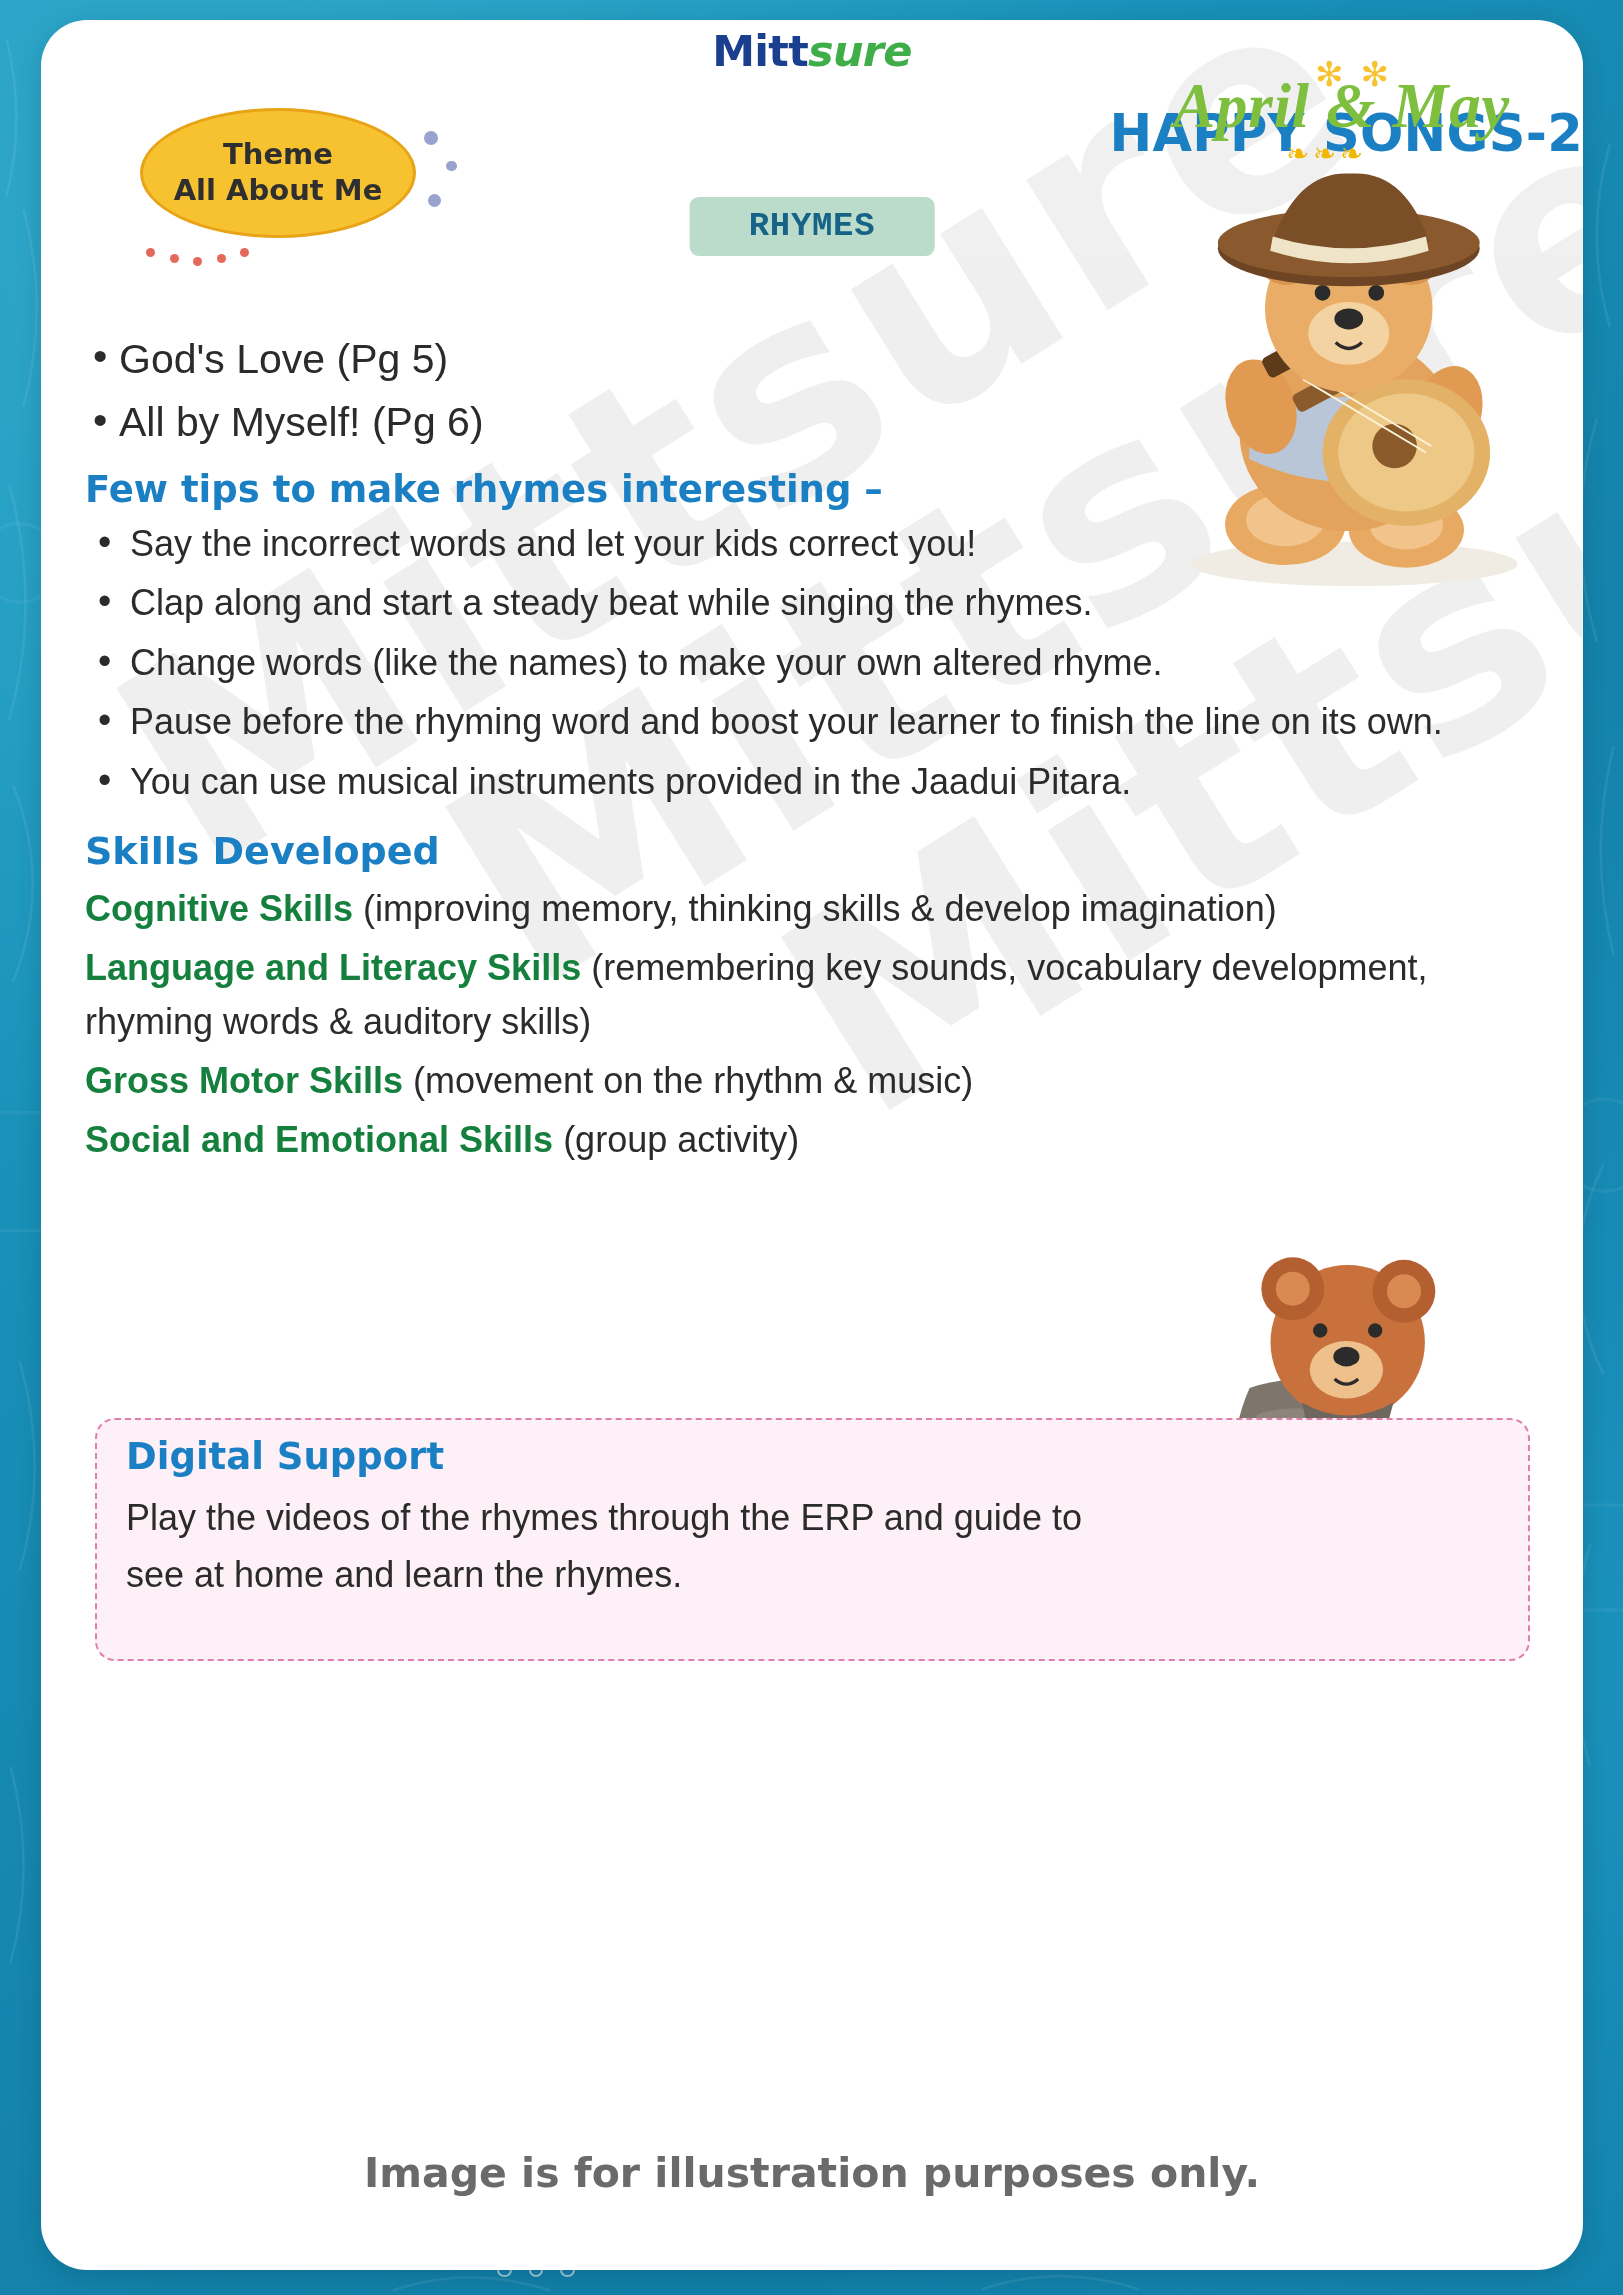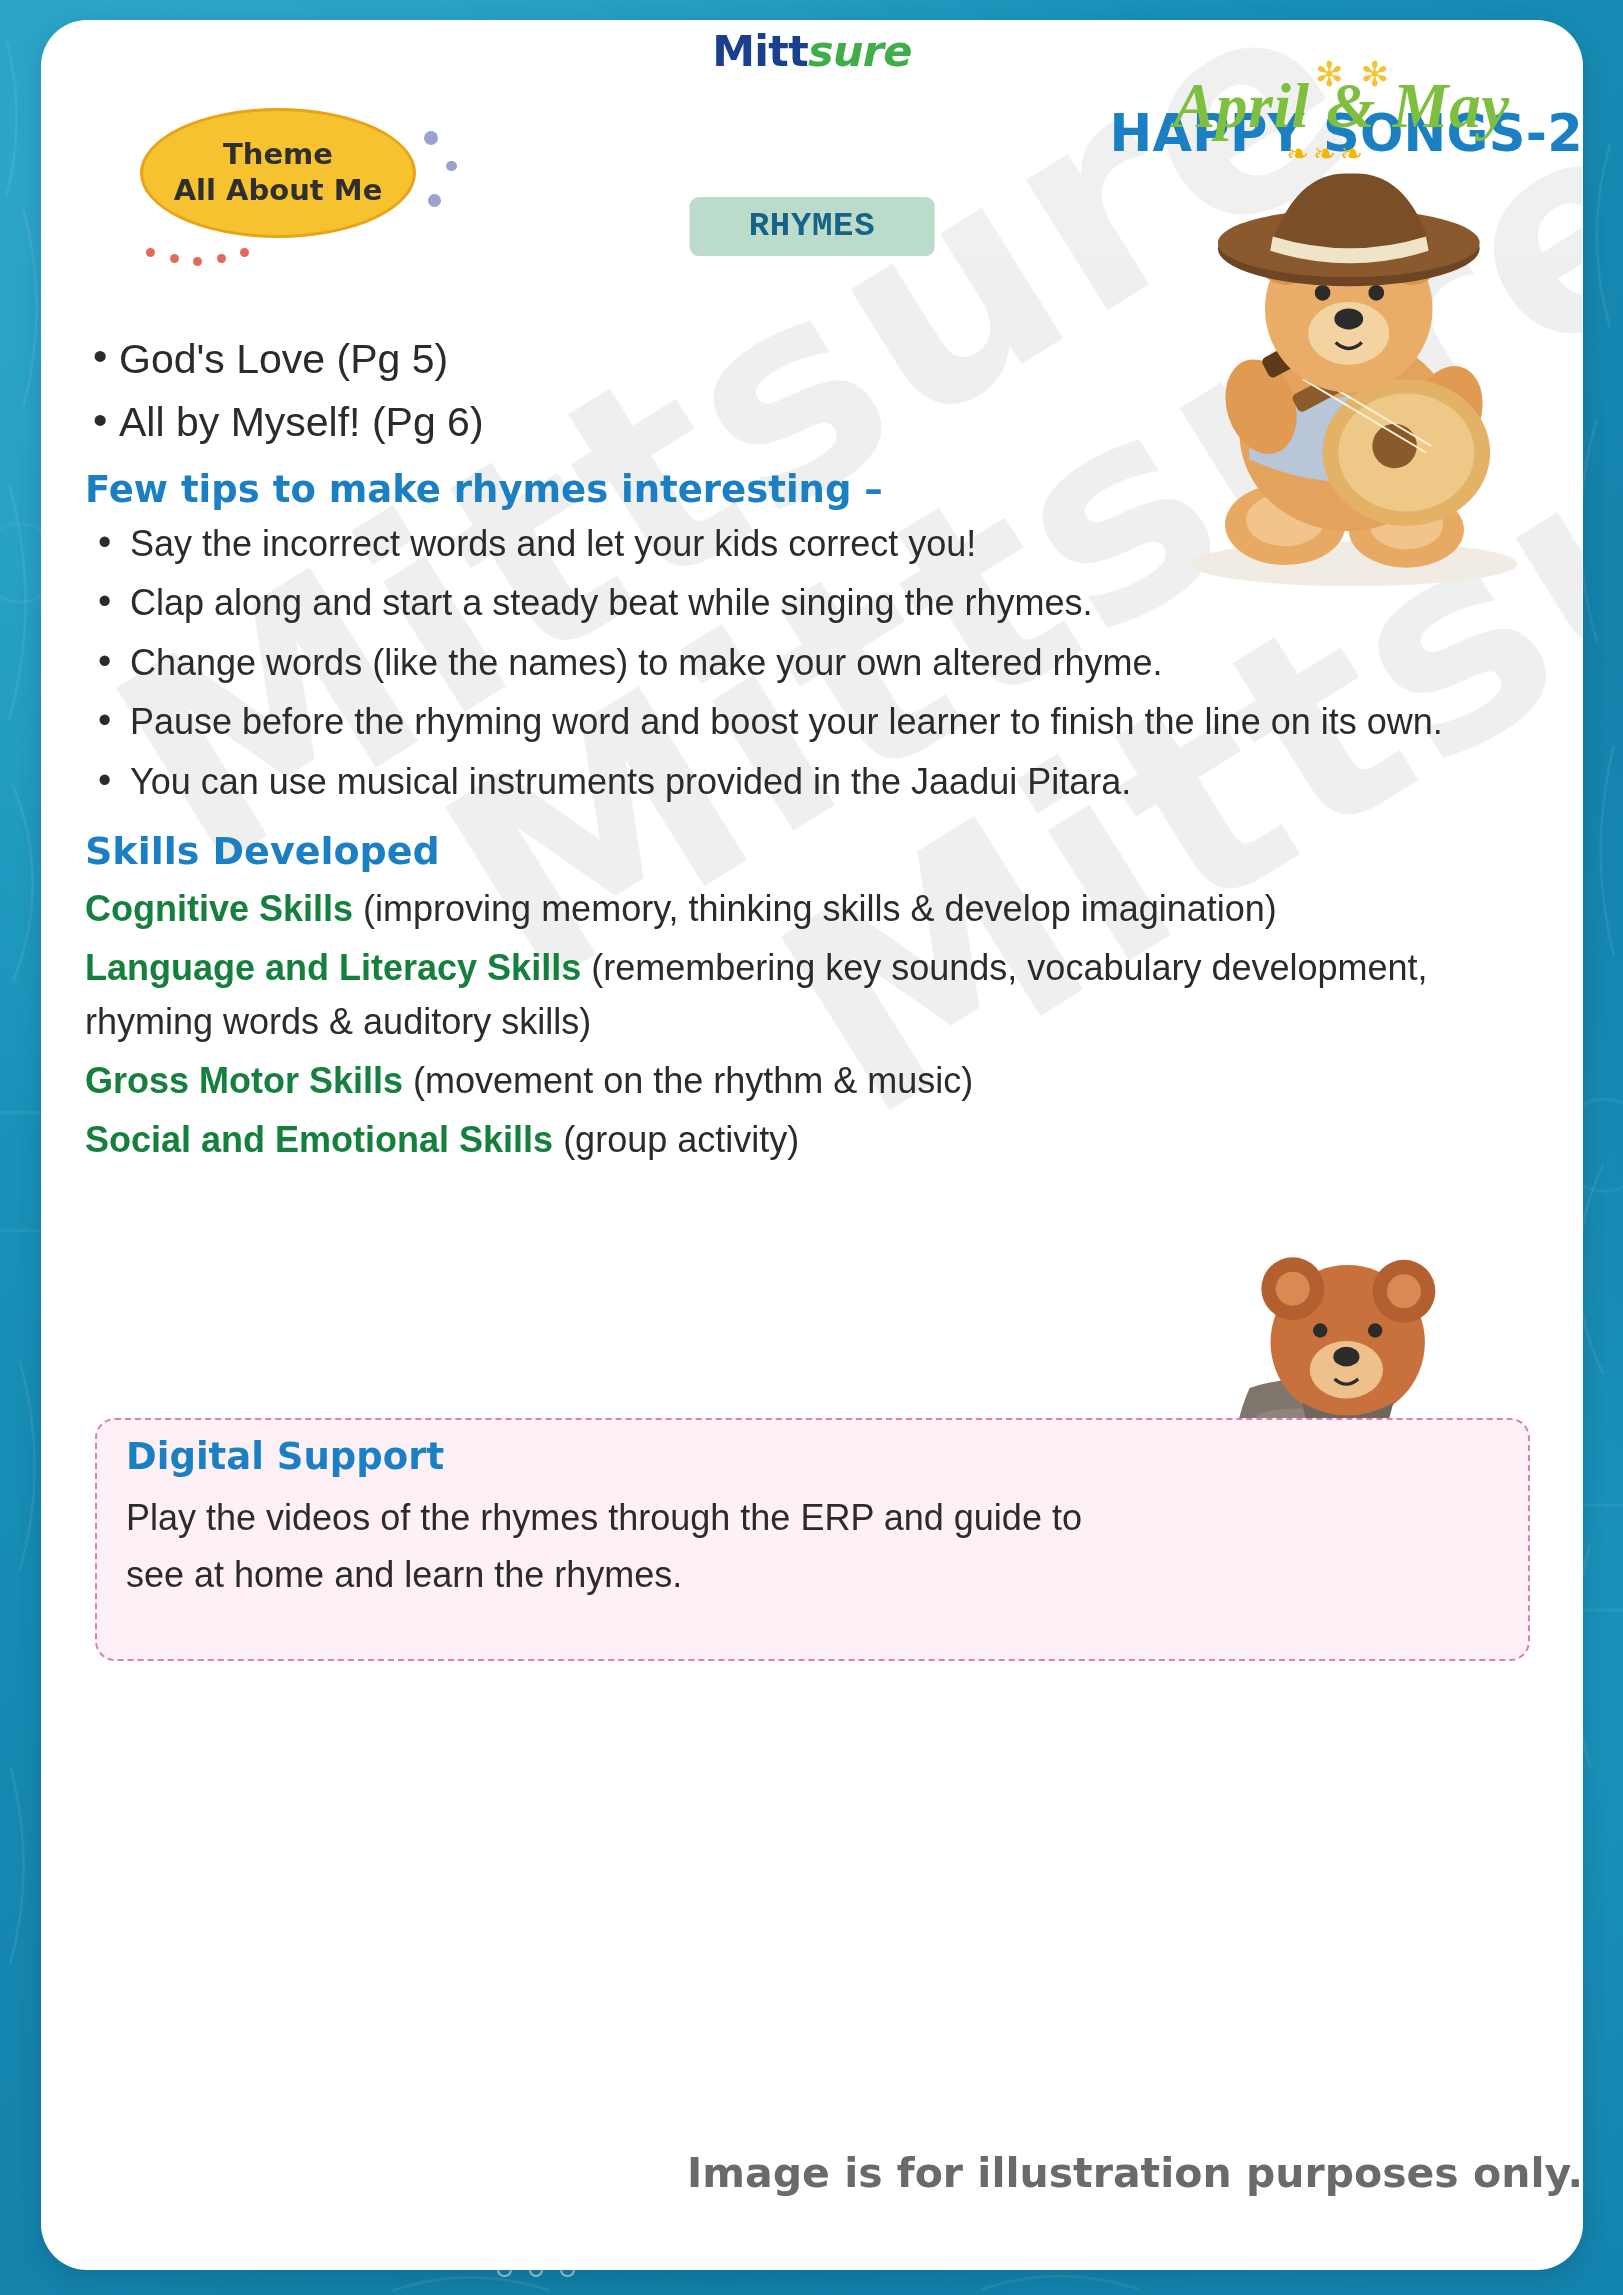--- a/index.html
+++ b/index.html
@@ -303,21 +303,21 @@
     color: #2b2b2b;
     line-height: 1.6;
     max-width: 969px;
   }
 
   
   .footer-note {
     position: absolute;
     left: 0; right: 0;
     bottom: 73px;
-    text-align: right;
+    text-align: center;
     font-family: "DejaVu Sans", sans-serif;
     font-weight: 700;
     font-size: 41px;
     color: #6a6a6a;
   }
 
   
   .bear-guitar {
     position: absolute;
     right: 26px;

